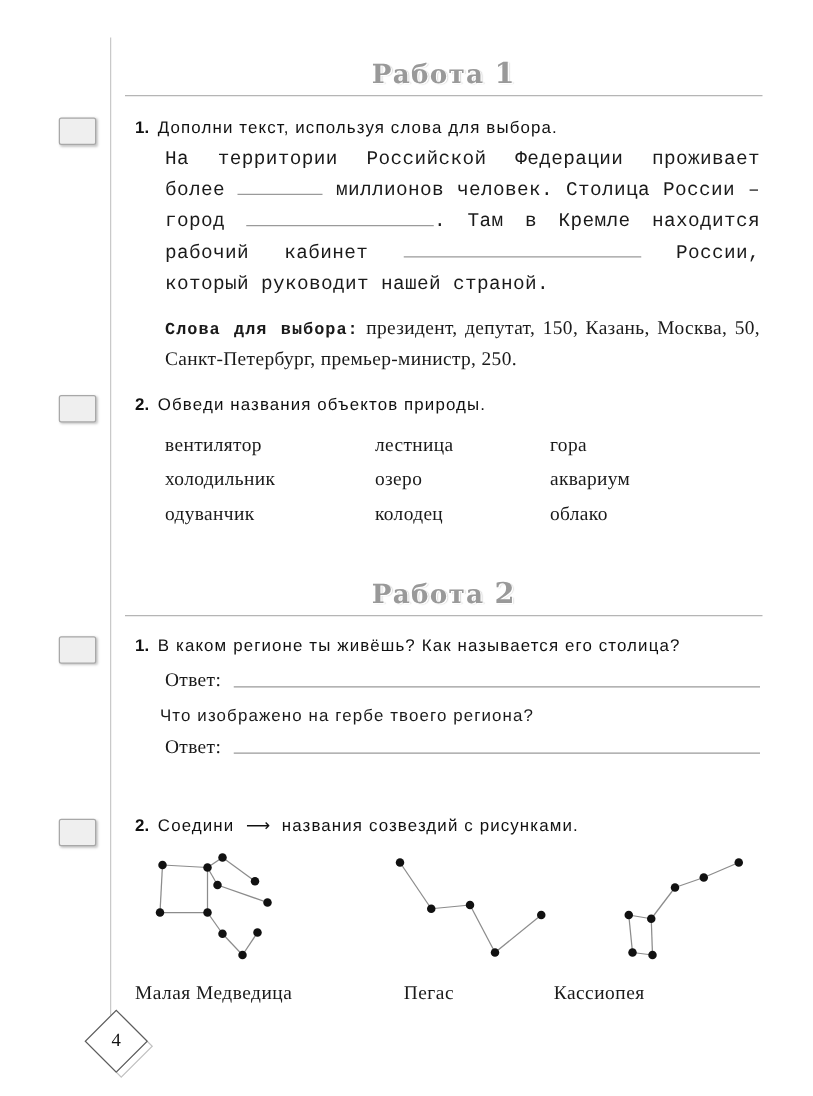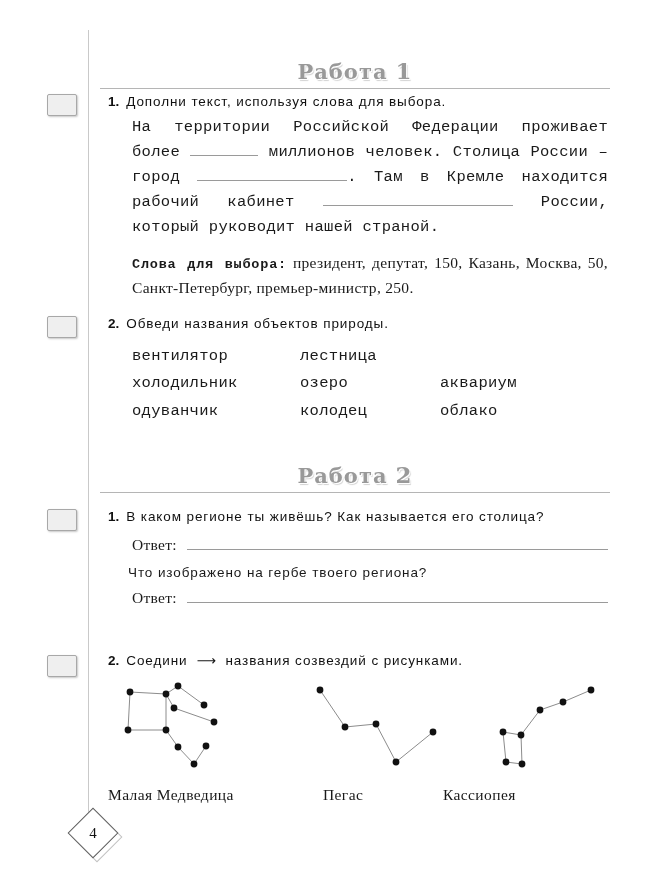--- a/index.html
+++ b/index.html
@@ -123,21 +123,21 @@
     font-family: Liberation Mono, monospace;
     font-weight: bold;
     font-size: 13.5px;
     letter-spacing: 0.8px;
   }
 
   
   .word-grid {
     margin-left: 24px;
     margin-top: 9px;
-    font-family: Liberation Mono, monospace;
+    font-family: Liberation Serif, serif;
     font-size: 15.5px;
     line-height: 1.78;
     letter-spacing: 0.3px;
   }
   .word-grid .row { display: flex; }
   .word-grid .c0 { width: 168px; }
   .word-grid .c1 { width: 140px; }
   .word-grid .c2 { width: 140px; }
 
   
@@ -227,21 +227,21 @@
   }
   .arrow-glyph { letter-spacing: 0; }
 </style>
 </head>
 <body>
 
 <div class="page">
 
   <div class="vrule"></div>
 
-  <div class="section-head" style="top:58px;">
+  <div class="section-head" style="top:46px;">
     <span class="title"><span>Работа</span><span class="num">1</span></span>
     <div class="rule"></div>
   </div>
 
   <div class="marker" style="left:47px; top:94px;"></div>
 
   <div class="ex" style="top:92px;">
     <div class="ex-head">
       <span class="ex-num">1.</span>
       <span class="q">Дополни текст, используя слова для выбора.</span>
@@ -266,20 +266,21 @@
 
   <div class="ex" style="top:314px;">
     <div class="ex-head">
       <span class="ex-num">2.</span>
       <span class="q">Обведи названия объектов природы.</span>
     </div>
     <div class="word-grid">
       <div class="row">
         <span class="c0">вентилятор</span>
         <span class="c1">лестница</span>
+        <span class="c2">гора</span>
       </div>
       <div class="row">
         <span class="c0">холодильник</span>
         <span class="c1">озеро</span>
         <span class="c2">аквариум</span>
       </div>
       <div class="row">
         <span class="c0">одуванчик</span>
         <span class="c1">колодец</span>
         <span class="c2">облако</span>

